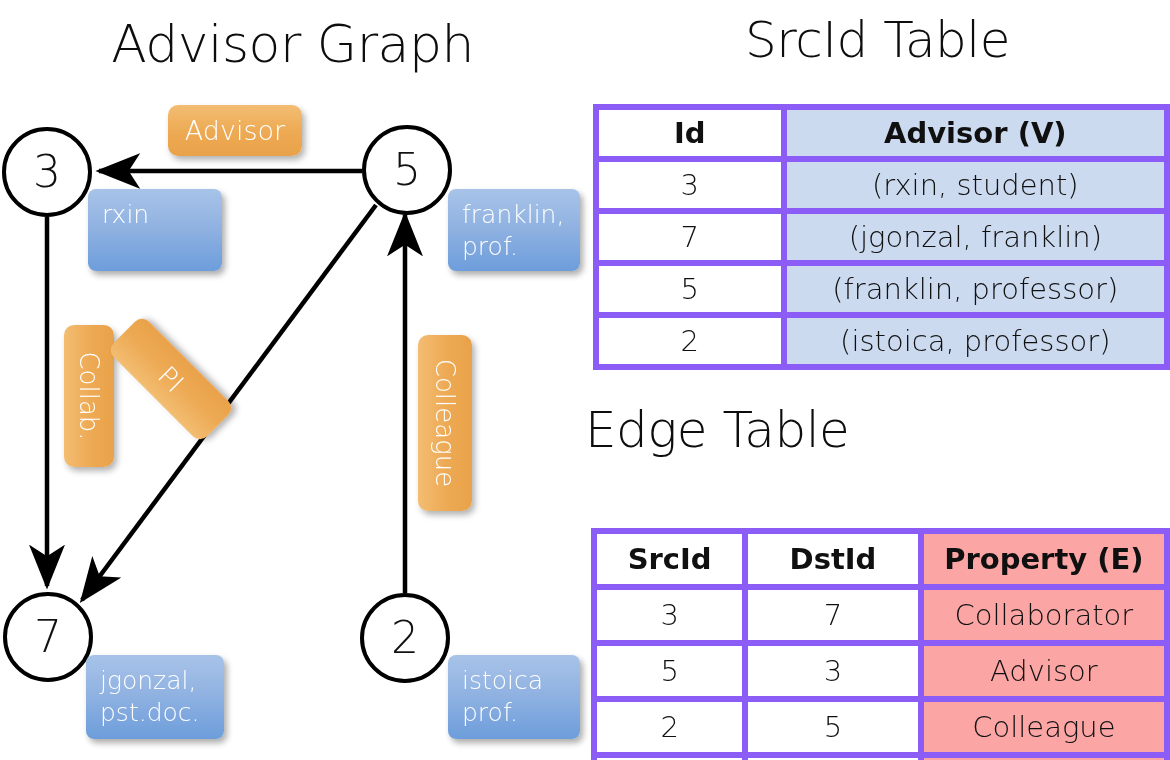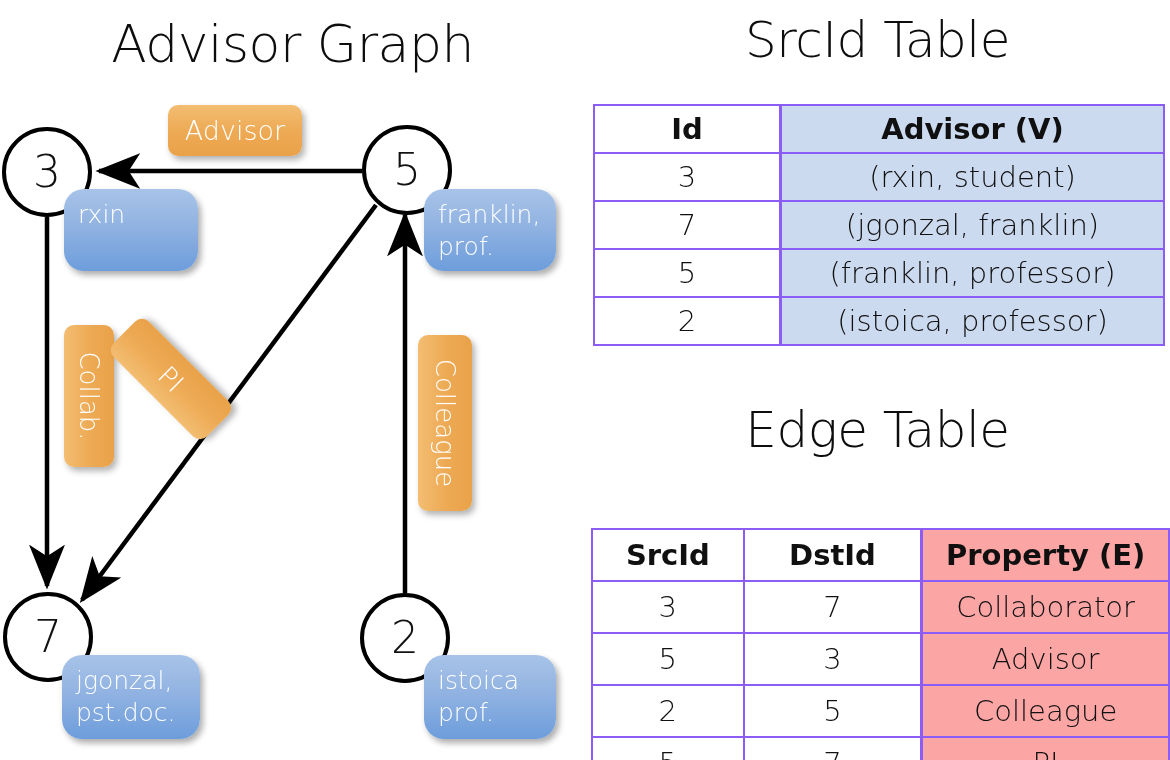--- a/index.html
+++ b/index.html
@@ -32,21 +32,20 @@
     line-height: 64px;
   }
   #title-vertex-table {
     left: 585px; top: 8px; width: 585px;
     text-align: center;
     font-size: 50px;
     line-height: 64px;
   }
   #title-edge-table {
     left: 585px; top: 398px; width: 585px;
-    text-align: center;
     font-size: 50px;
     line-height: 64px;
   }
 
   
   #graph-canvas {
     position: absolute;
     left: 0; top: 0;
     width: 585px; height: 760px;
   }
@@ -75,31 +74,32 @@
     z-index: 3;
   }
   #node-3 { left: 2px;   top: 127px; }
   #node-5 { left: 362px; top: 125px; }
   #node-7 { left: 3px;   top: 592px; }
   #node-2 { left: 360px; top: 593px; }
 
   
   .prop-box {
     position: absolute;
-    border-radius: 20px;
+    border-radius: 8px;
     background: linear-gradient(180deg, #a7c3e8 0%, #93b4e2 42%, #6d9ddb 100%);
     box-shadow: 3px 4px 6px rgba(0,0,0,0.33);
     color: #ffffff;
     font-family: "DejaVu Sans", sans-serif;
     font-weight: 300;
     font-size: 25px;
     line-height: 32px;
     padding: 10px 0 0 14px;
     box-sizing: border-box;
     z-index: 4;
+    margin-left: 24px;
   }
   #prop-rxin     { left: 64px;  top: 189px; width: 134px; height: 82px; }
   #prop-franklin { left: 424px; top: 189px; width: 132px; height: 82px; }
   #prop-jgonzal  { left: 62px;  top: 655px; width: 138px; height: 84px; }
   #prop-istoica  { left: 424px; top: 655px; width: 132px; height: 84px; }
   .prop-line { display: block; }
 
   
   .edge-label {
     position: absolute;
@@ -151,21 +151,21 @@
   }
 
   
   .data-table {
     position: absolute;
     border-collapse: collapse;
     font-family: "DejaVu Sans", sans-serif;
     font-weight: 300;
   }
   .data-table td, .data-table th {
-    border: 2px solid #8b5cf6;
+    border: 6px solid #8b5cf6;
     text-align: center;
     font-weight: 300;
     color: #101010;
     padding: 0;
   }
   .data-table th {
     font-weight: 700;
     font-size: 29px;
   }
   .data-table td { font-size: 29px; }

